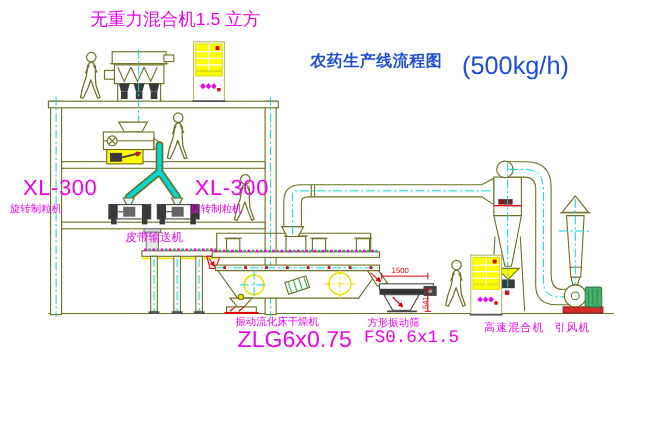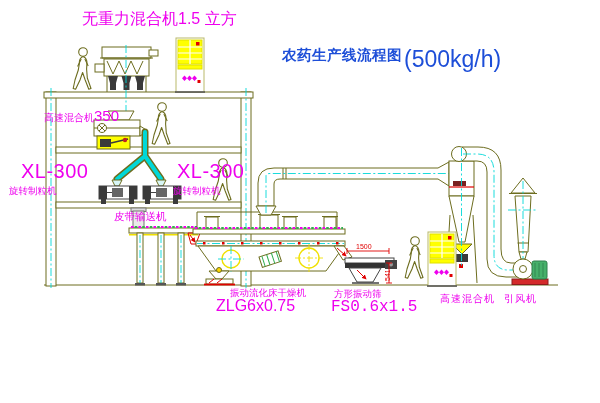--- a/index.html
+++ b/index.html
@@ -7,21 +7,21 @@
          font-family:"Liberation Sans", sans-serif;}
   svg{position:absolute;left:0;top:0;}
   .wh{fill:#fff;stroke:#6d6d1f;stroke-width:1;}
   .ln{fill:none;stroke:#6d6d1f;stroke-width:1;}
   .cy{fill:none;stroke:#00d8d8;stroke-width:0.9;stroke-dasharray:8 2.5 2 2.5;}
   .dk{fill:#3a3a3a;stroke:none;}
   .lbl{position:absolute;color:#ee00ee;line-height:1;white-space:nowrap;z-index:5;}
   .title-row{position:absolute;left:282px;top:46px;color:#1d4ed8;white-space:nowrap;z-index:5;
              display:flex;align-items:flex-start;}
   .title-cn{font-size:14.5px;font-weight:bold;letter-spacing:0.5px;}
-  .title-cap{font-size:23px;font-weight:400;margin-left:2px;}
+  .title-cap{font-size:23px;font-weight:400;margin-left:18px;}
   .model-big{font-size:15px;}
   .dim{position:absolute;font-size:7px;color:#e00000;line-height:1;z-index:5;}
 </style>
 </head>
 <body>
 
 <div class="stage">
 
 <svg width="600" height="403" viewBox="0 0 600 403">
   <defs>
@@ -250,34 +250,31 @@
   <use href="#person" transform="translate(404,236)"></use>
 </svg>
 
   <div class="title-row">
     <span class="title-cn">农药生产线流程图</span>
     <span class="title-cap">(500kg/h)</span>
   </div>
 
   <div class="lbl" style="left:82px;top:11px;font-size:16px;">无重力混合机1.5 立方</div>
 
-  <div class="lbl" style="left:44px;top:108px;font-size:10px;">
-    <span>高速混合机</span><span class="model-big">350</span>
-  </div>
 
   <div class="lbl" style="left:21px;top:161px;font-size:20px;letter-spacing:0.5px;">XL-300</div>
   <div class="lbl" style="left:9px;top:186px;font-size:9.5px;">旋转制粒机</div>
 
   <div class="lbl" style="left:177px;top:161px;font-size:20px;letter-spacing:0.5px;">XL-300</div>
   <div class="lbl" style="left:173px;top:186px;font-size:9.5px;">旋转制粒机</div>
 
   <div class="lbl" style="left:114px;top:211px;font-size:10.5px;">皮带输送机</div>
 
-  <div class="lbl" style="left:214px;top:288px;font-size:9.5px;margin-left:16px;">振动流化床干燥机</div>
-  <div class="lbl" style="left:216px;top:298px;font-size:16px;">ZLG6x0.75</div>
+  <div class="lbl" style="left:214px;top:288px;font-size:9.5px;">振动流化床干燥机</div>
+  <div class="lbl" style="left:216px;top:298px;font-size:21px;">ZLG6x0.75</div>
 
   <div class="lbl" style="left:334px;top:289px;font-size:9.5px;">方形振动筛</div>
   <div class="lbl" style="left:331px;top:299px;font-size:16px;font-family:Liberation Mono, monospace;">FS0.6x1.5</div>
 
   <div class="lbl" style="left:440px;top:294px;font-size:10px;letter-spacing:1px;">高速混合机</div>
   <div class="lbl" style="left:504px;top:294px;font-size:10px;letter-spacing:1px;text-align:right;">引风机</div>
 
   <div class="dim" style="left:356px;top:243px;">1500</div>
   <div class="dim" style="left:384px;top:281px;transform:rotate(-90deg);transform-origin:0 0;">541</div>
 

